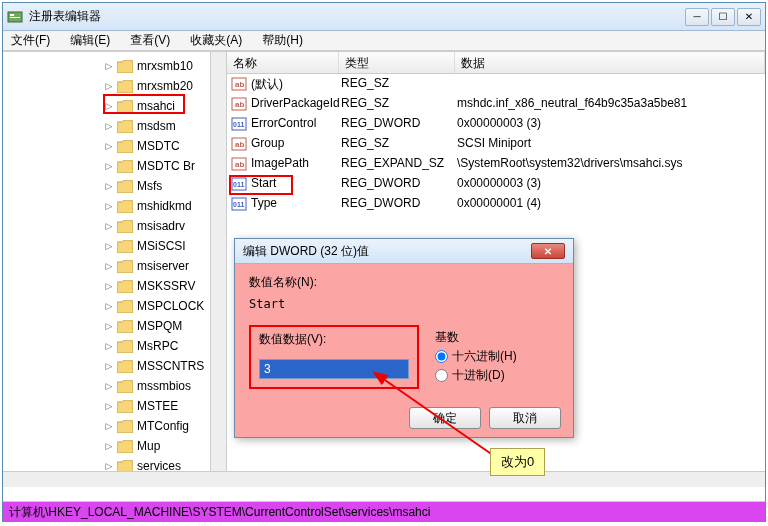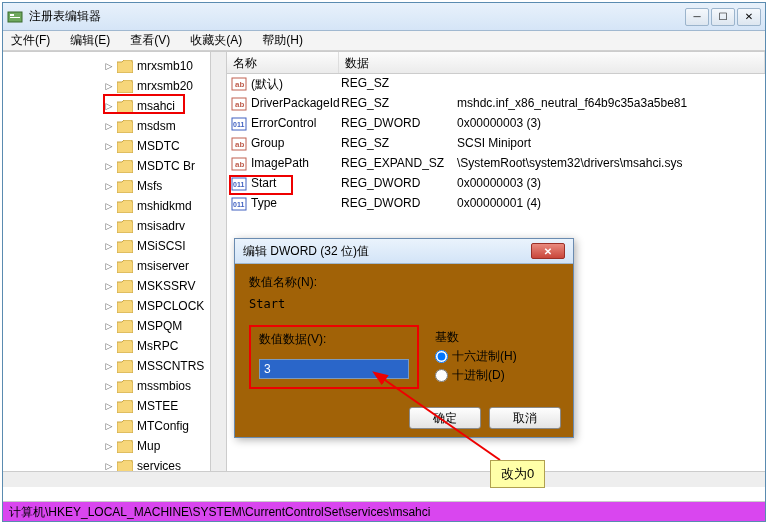--- a/index.html
+++ b/index.html
@@ -30,21 +30,21 @@
 .list-body { flex: 1; position: relative; padding: 2px 0; }
 .list-row { height: 20px; display: flex; align-items: flex-start; padding: 0 4px; white-space: nowrap; }
 .cell-icon { width: 16px; height: 16px; margin-right: 4px; flex-shrink: 0; }
 .cell-name { width: 90px; font-size: 12px; }
 .cell-type { width: 116px; font-size: 12px; }
 .cell-data { flex: 1; font-size: 12px; }
 .row-highlight { border: 2px solid #e00; position: absolute; pointer-events: none; }
 .statusbar { height: 20px; border-top: 1px solid #ccc; padding: 2px 6px; font-size: 12px; background: #d946ef; margin-top: 14px;}
 .scroll-h { height: 16px; background: #eee; border-top: 1px solid #ccc; }
 
-.dialog { position: absolute; left: 234px; top: 238px; width: 340px; height: 200px; background: #a16207; border: 1px solid #6a8bb0; box-shadow: 2px 2px 8px rgba(0,0,0,.3); z-index: 10; display: flex; flex-direction: column; }
+.dialog { position: absolute; left: 234px; top: 238px; width: 340px; height: 200px; background: #fca5a5; border: 1px solid #6a8bb0; box-shadow: 2px 2px 8px rgba(0,0,0,.3); z-index: 10; display: flex; flex-direction: column; }
 .dialog .dlg-title { height: 26px; background: linear-gradient(#eaf3fc,#d3e4f7); display: flex; align-items: center; padding: 0 8px; font-size: 12px; border-bottom: 1px solid #a0b8d0; }
 .dlg-title .spacer { flex: 1; }
 .dlg-close { width: 34px; height: 16px; background: linear-gradient(#e98a7e,#c9463b); border: 1px solid #9a3028; border-radius: 2px; color: #fff; display: flex; align-items: center; justify-content: center; font-size: 10px; font-weight: bold; cursor: pointer; }
 .dlg-body { flex: 1; padding: 10px 14px; display: flex; flex-direction: column; gap: 4px; }
 .dlg-label { font-size: 12px; }
 .dlg-static { font-family: Consolas, monospace; font-size: 12px; padding: 2px 0; }
 .value-row { display: flex; gap: 16px; margin-top: 8px; }
 .value-group { border: 2px solid #e00; padding: 4px 8px 8px 8px; width: 170px; }
 .value-input { width: 150px; height: 20px; border: 1px solid #7a9ac0; padding: 0 4px; font-size: 12px; background: #fff; }
 .value-input.selected { background:#2a66c9; color:#fff; }
@@ -232,20 +232,21 @@
               <path d="M0 2 L5 2 L7 0 L15 0 L15 2 L16 2 L16 13 L0 13 Z" fill="#f7d67a" stroke="#c9a646"></path>
             </svg>
             <span class="tree-label">services</span>
           </div>
         </div>
       <div class="tree-sb"></div>
     </div>
     <div class="list-pane">
       <div class="list-header">
         <div class="col col-name">名称</div>
+        <div class="col col-type">类型</div>
         <div class="col col-data">数据</div>
       </div>
       <div class="list-body" id="list-body">
           <div class="list-row">
             <svg class="cell-icon" viewBox="0 0 16 16">
               <rect x="1" y="2" width="14" height="12" fill="#fff" stroke="#c06050"></rect>
               <text x="4" y="11" font-size="8" fill="#c06050" font-weight="bold">ab</text>
             </svg>
             <span class="cell-name">(默认)</span>
             <span class="cell-type">REG_SZ</span>
@@ -347,15 +348,15 @@
 
 <svg class="annotation-arrow" style="left:370px; top:370px; width:140px; height:100px;">
   <defs>
       <marker id="ah" markerWidth="10" markerHeight="10" refX="2" refY="3" orient="auto">
         <path d="M0,0 L0,6 L8,3 z" fill="#e00"></path>
       </marker>
     </defs>
   <line x1="130" y1="90" x2="12" y2="8" stroke="#e00" stroke-width="2" marker-end="url(#ah)"></line>
 </svg>
 
-<div class="annotation" style="left:490px; top:460px;">
+<div class="annotation" style="left:490px; top:448px;">
   <div class="annotation-box">改为0</div>
 </div>
 
 </body></html>

